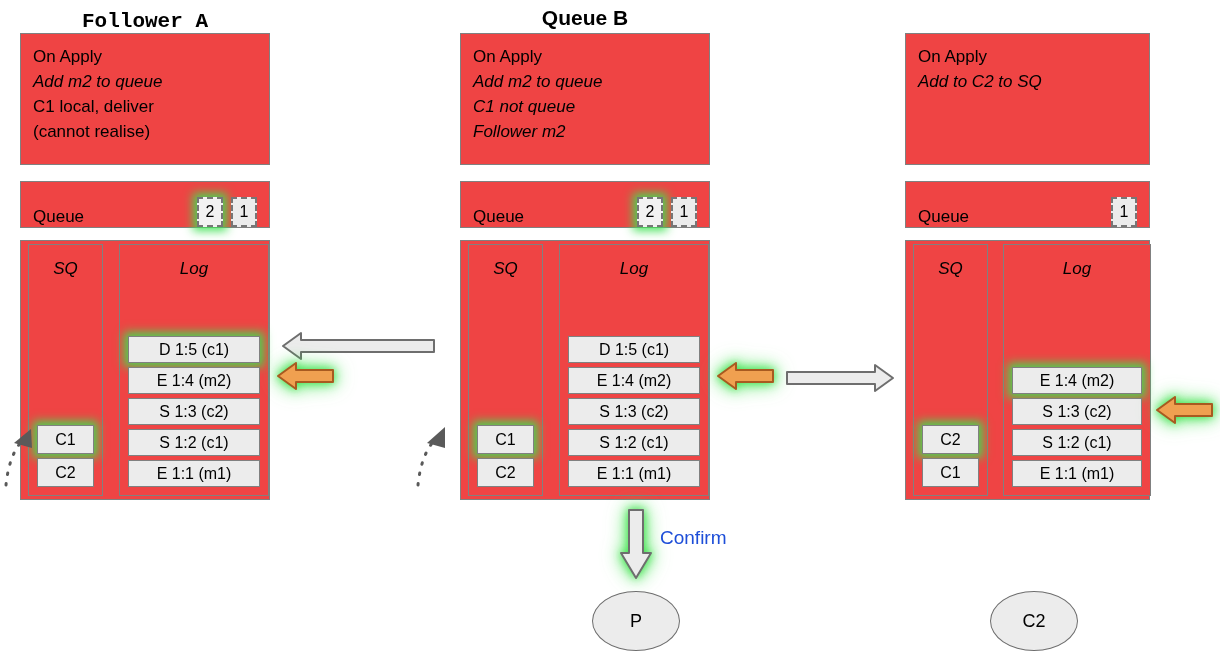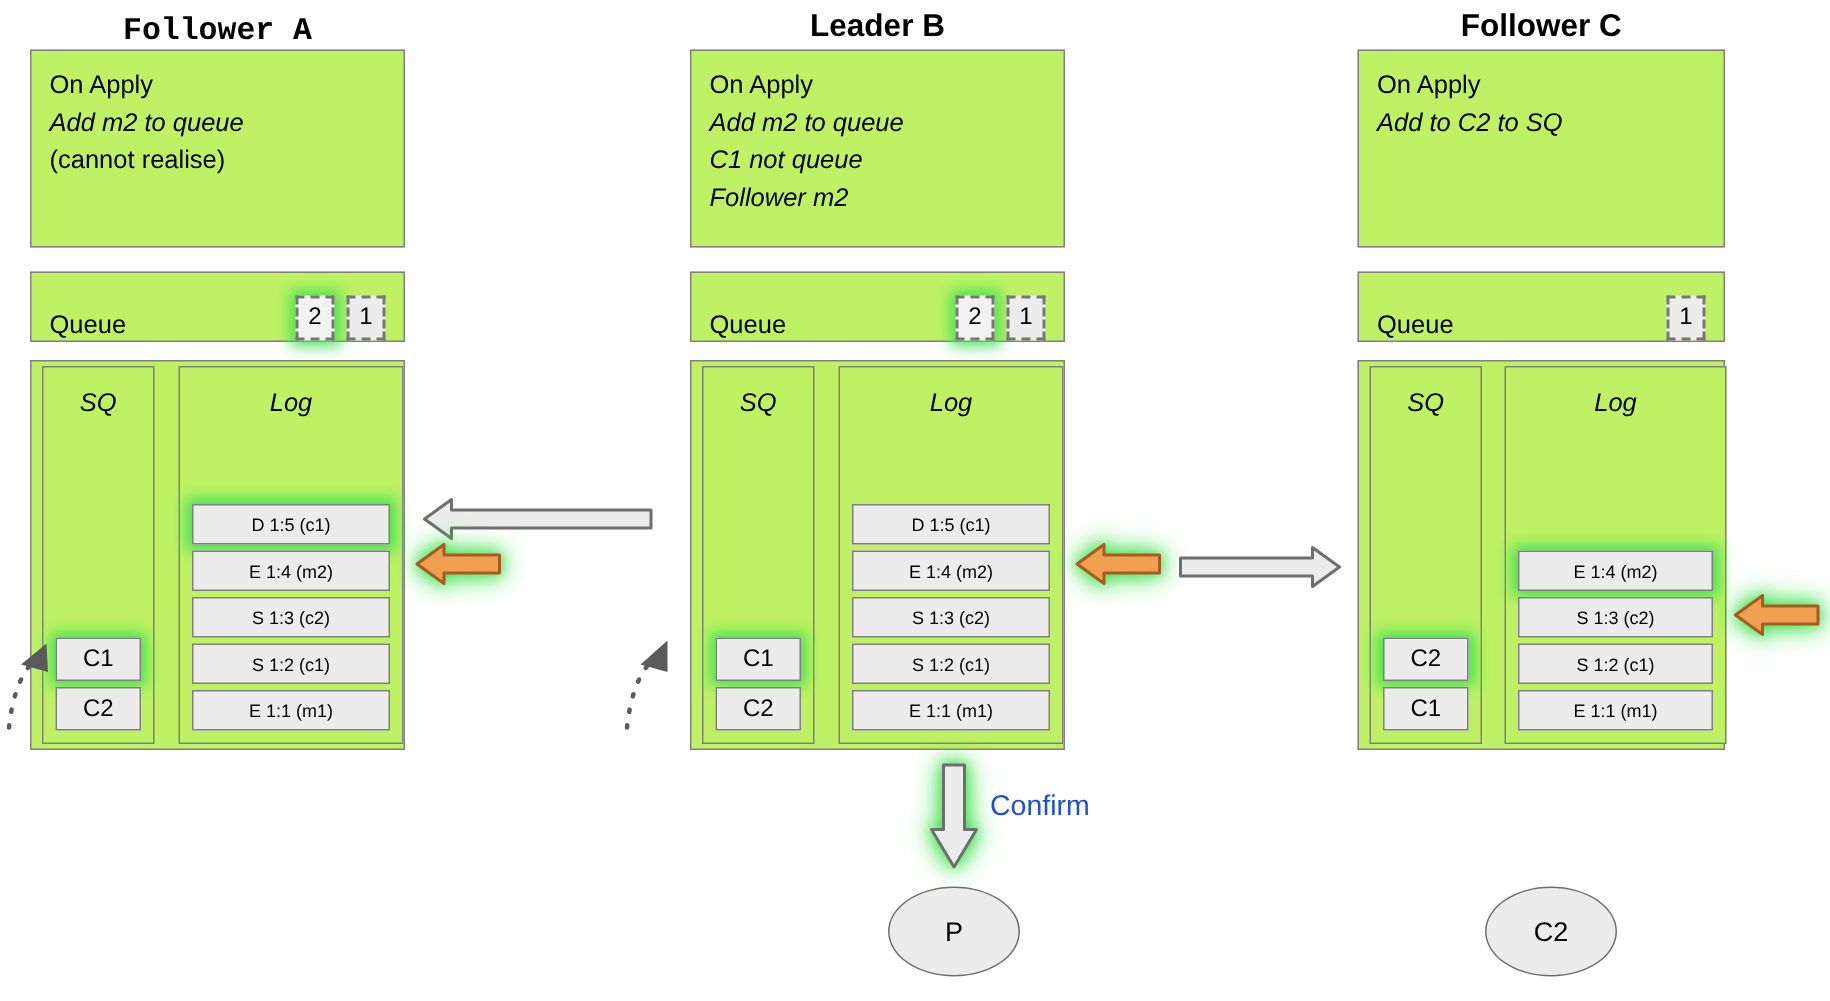--- a/index.html
+++ b/index.html
@@ -21,21 +21,21 @@
   .col-title {
     font-size: 21px;
     font-weight: bold;
     color: #000000;
     text-align: center;
     white-space: nowrap;
   }
 
   
   .panel {
-    background: #bef264;
+    background: #ef4444;
     border: 1.5px solid #808080;
   }
 
   
   .apply-box { padding: 10px 12px 0 12px; }
   .apply-line {
     font-size: 17px;
     color: #000000;
     line-height: 25px;
     white-space: nowrap;
@@ -84,21 +84,21 @@
     bottom: 8px;
     display: flex;
     flex-direction: column;
     gap: 4px;
   }
   .cell {
     height: 27px;
     background: #ececec;
     border: 1.5px solid #808080;
     display: flex; align-items: center; justify-content: center;
-    font-size: 12px;
+    font-size: 16px;
     color: #000;
     white-space: nowrap;
   }
   .cell.glow { box-shadow: 0 0 9px 4px rgba(60,225,80,0.92); }
   .sq-cell { font-size: 16px; height: 29px; }
 
   
   .arrow-svg { overflow: visible; }
   .glow-wrap { filter: drop-shadow(0 0 5px rgba(55,225,70,0.95))
                        drop-shadow(0 0 9px rgba(55,225,70,0.8)); }
@@ -116,26 +116,26 @@
     display: flex; align-items: center; justify-content: center;
     font-size: 18px; color: #000;
   }
 </style>
 </head>
 <body>
 
 <div id="canvas">
 
   <div class="abs col-title" style="left:20px;top:10px;width:250px;font-family:Liberation Mono, monospace;">Follower A</div>
-  <div class="abs col-title" style="left:460px;top:6px;width:250px;">Leader B</div>
-  <div class="abs col-title" style="left:905px;top:6px;width:245px;">Follower C</div>
+  <div class="abs col-title" style="left:460px;top:6px;width:250px;">Queue B</div>
 
   <div class="abs panel apply-box" style="left:20px;top:33px;width:250px;height:132px;">
     <div class="apply-line">On Apply</div>
     <div class="apply-line italic">Add m2 to queue</div>
+    <div class="apply-line">C1 local, deliver</div>
     <div class="apply-line">(cannot realise)</div>
   </div>
 
   <div class="abs panel queue-box" style="left:20px;top:181px;width:250px;height:47px;">
     <span class="queue-label">Queue</span>
     <span class="queue-items">
       <span class="queue-chip glow">2</span>
       <span class="queue-chip">1</span>
     </span>
   </div>

